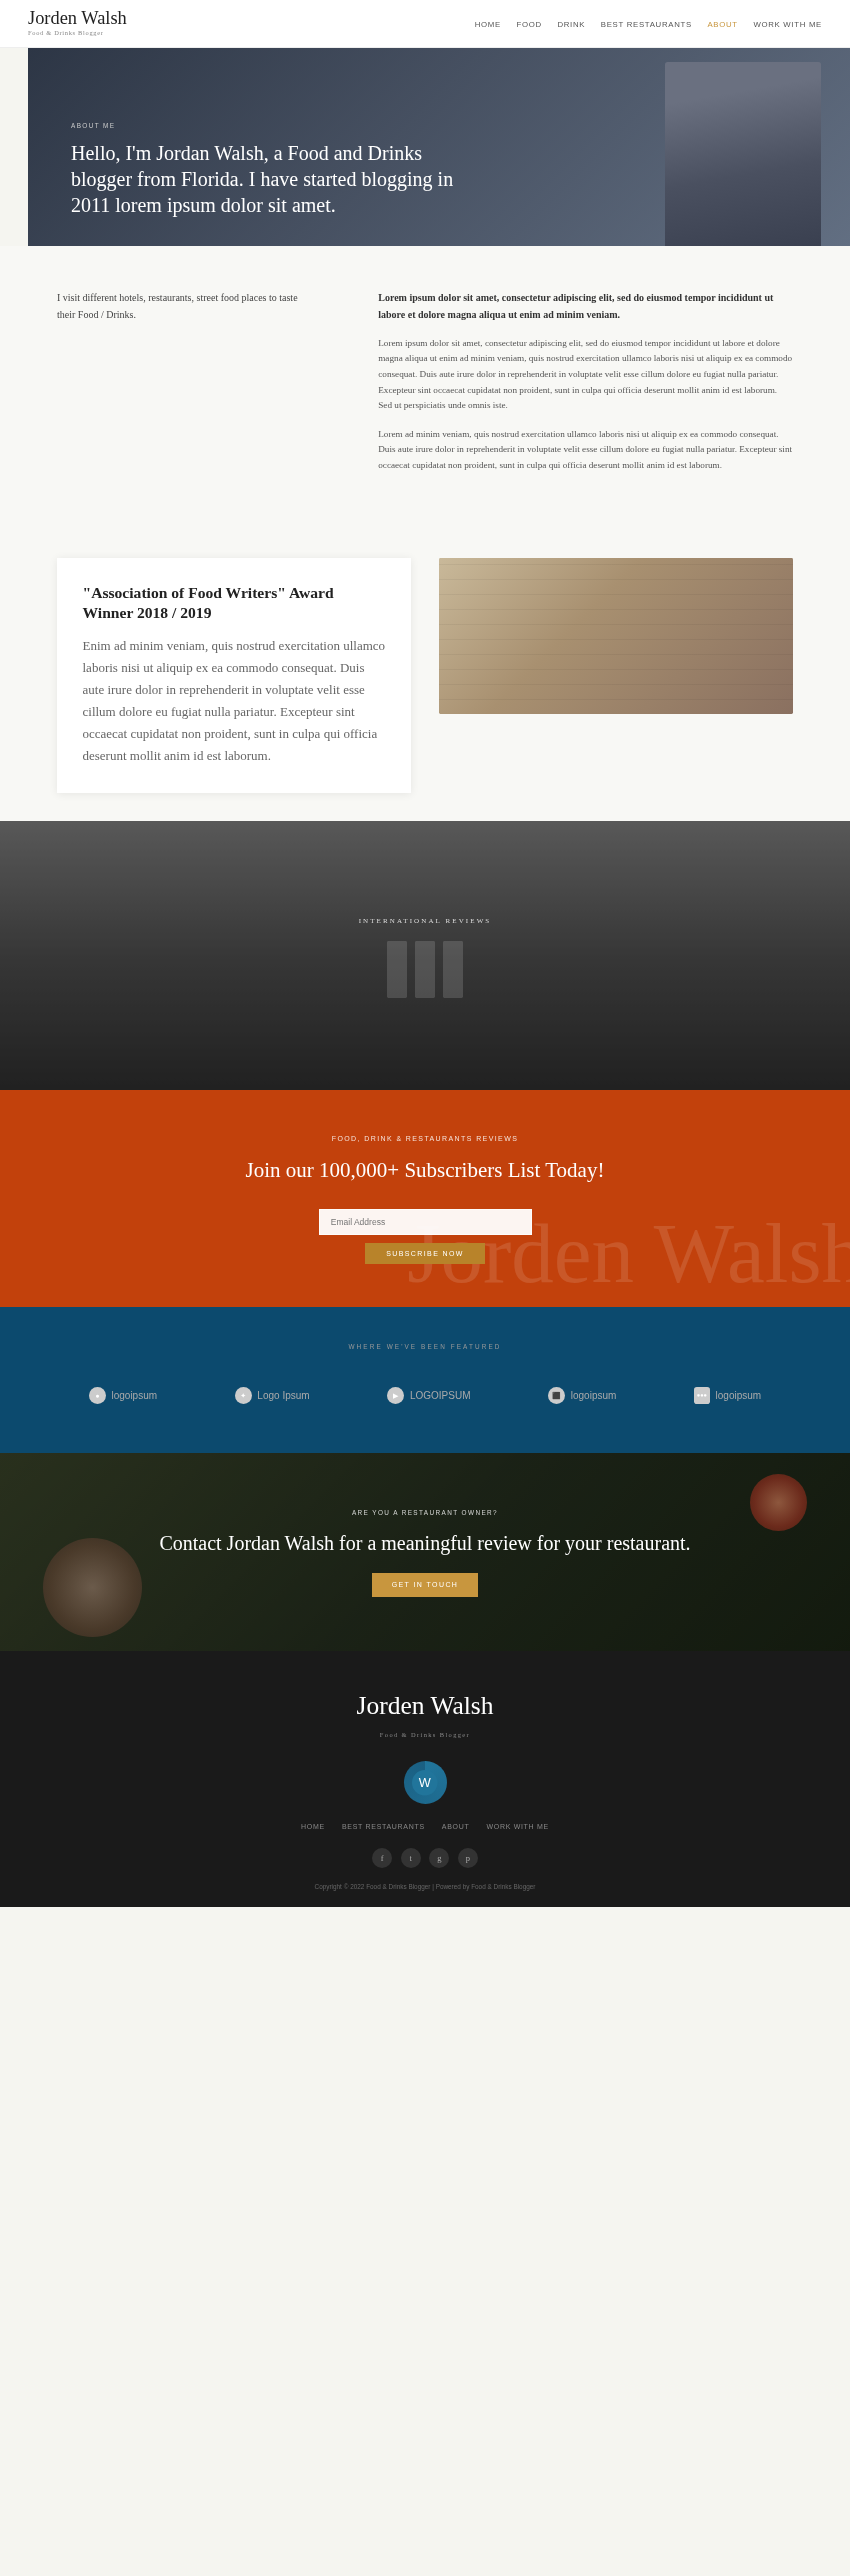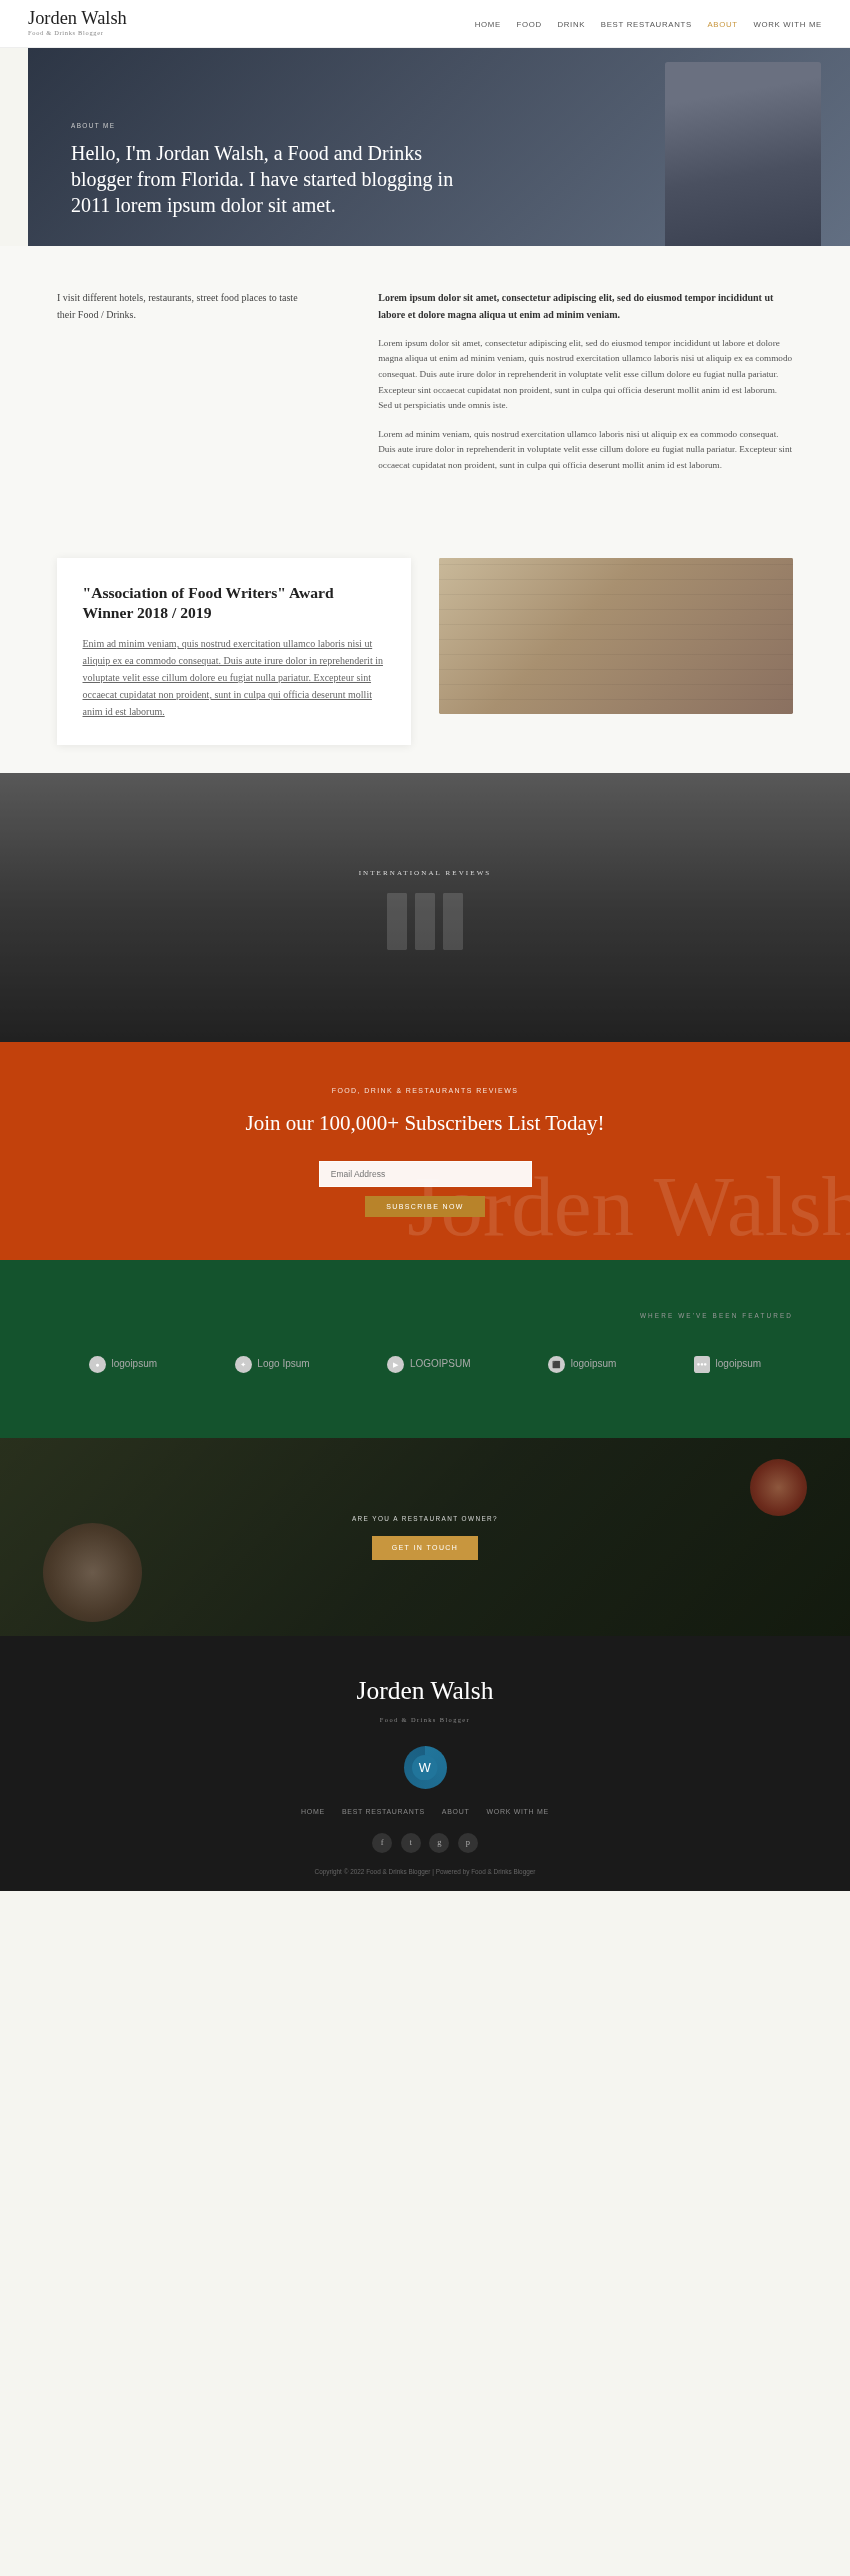--- a/index.html
+++ b/index.html
@@ -144,24 +144,23 @@
       box-shadow: 0 1.4px 8.5px rgba(0,0,0,0.08);
     }
     .award-title {
       font-size: 15.6px;
       font-weight: bold;
       color: #222;
       margin-bottom: 11.3px;
       line-height: 1.3;
     }
     .award-text {
-      font-size: 10px;
+      font-size: 13px;
       color: #666;
       line-height: 1.7;
-      text-decoration: underline;
     }
     .award-image {
       width: 100%;
       height: 156px;
       background: linear-gradient(135deg, #d4c9b5 0%, #b8a98a 50%, #9a8870 100%);
       display: flex;
       align-items: center;
       justify-content: center;
       overflow: hidden;
       border-radius: 1.4px;
@@ -280,23 +279,23 @@
       padding: 7px 21px;
       font-size: 7px;
       letter-spacing: 1.4px;
       text-transform: uppercase;
       cursor: pointer;
       font-family: Arial, sans-serif;
     }
 
     
     .featured-section {
-      background: #14532d;
-      padding: 51px 57px;
-      text-align: right;
+      background: #0c4a6e;
+      padding: 35px 57px;
+      text-align: center;
     }
     .featured-label {
       font-size: 6.4px;
       letter-spacing: 2.1px;
       text-transform: uppercase;
       color: #999;
       margin-bottom: 21px;
       font-family: Arial, sans-serif;
     }
     .logos-row {
@@ -557,20 +556,21 @@
       <span>logoipsum</span>
     </div>
   </div>
 </section>
 
 <section class="cta-section">
   <div class="cta-decoration-left"></div>
   <div class="cta-decoration-right"></div>
   <div class="cta-content">
     <p class="cta-label">ARE YOU A RESTAURANT OWNER?</p>
+    <h2 class="cta-title">Contact Jordan Walsh for a meaningful review for your restaurant.</h2>
     <button class="cta-button">GET IN TOUCH</button>
   </div>
 </section>
 
 <footer>
   <div class="footer-logo">Jorden Walsh</div>
   <div class="footer-tagline">Food &amp; Drinks Blogger</div>
   <div class="footer-wp-logo">
     <svg width="25.5" height="25.5" viewBox="0 0 36 36" fill="none" style="font-size:30px">
       <circle cx="18" cy="18" r="18" fill="#21759b"></circle>

